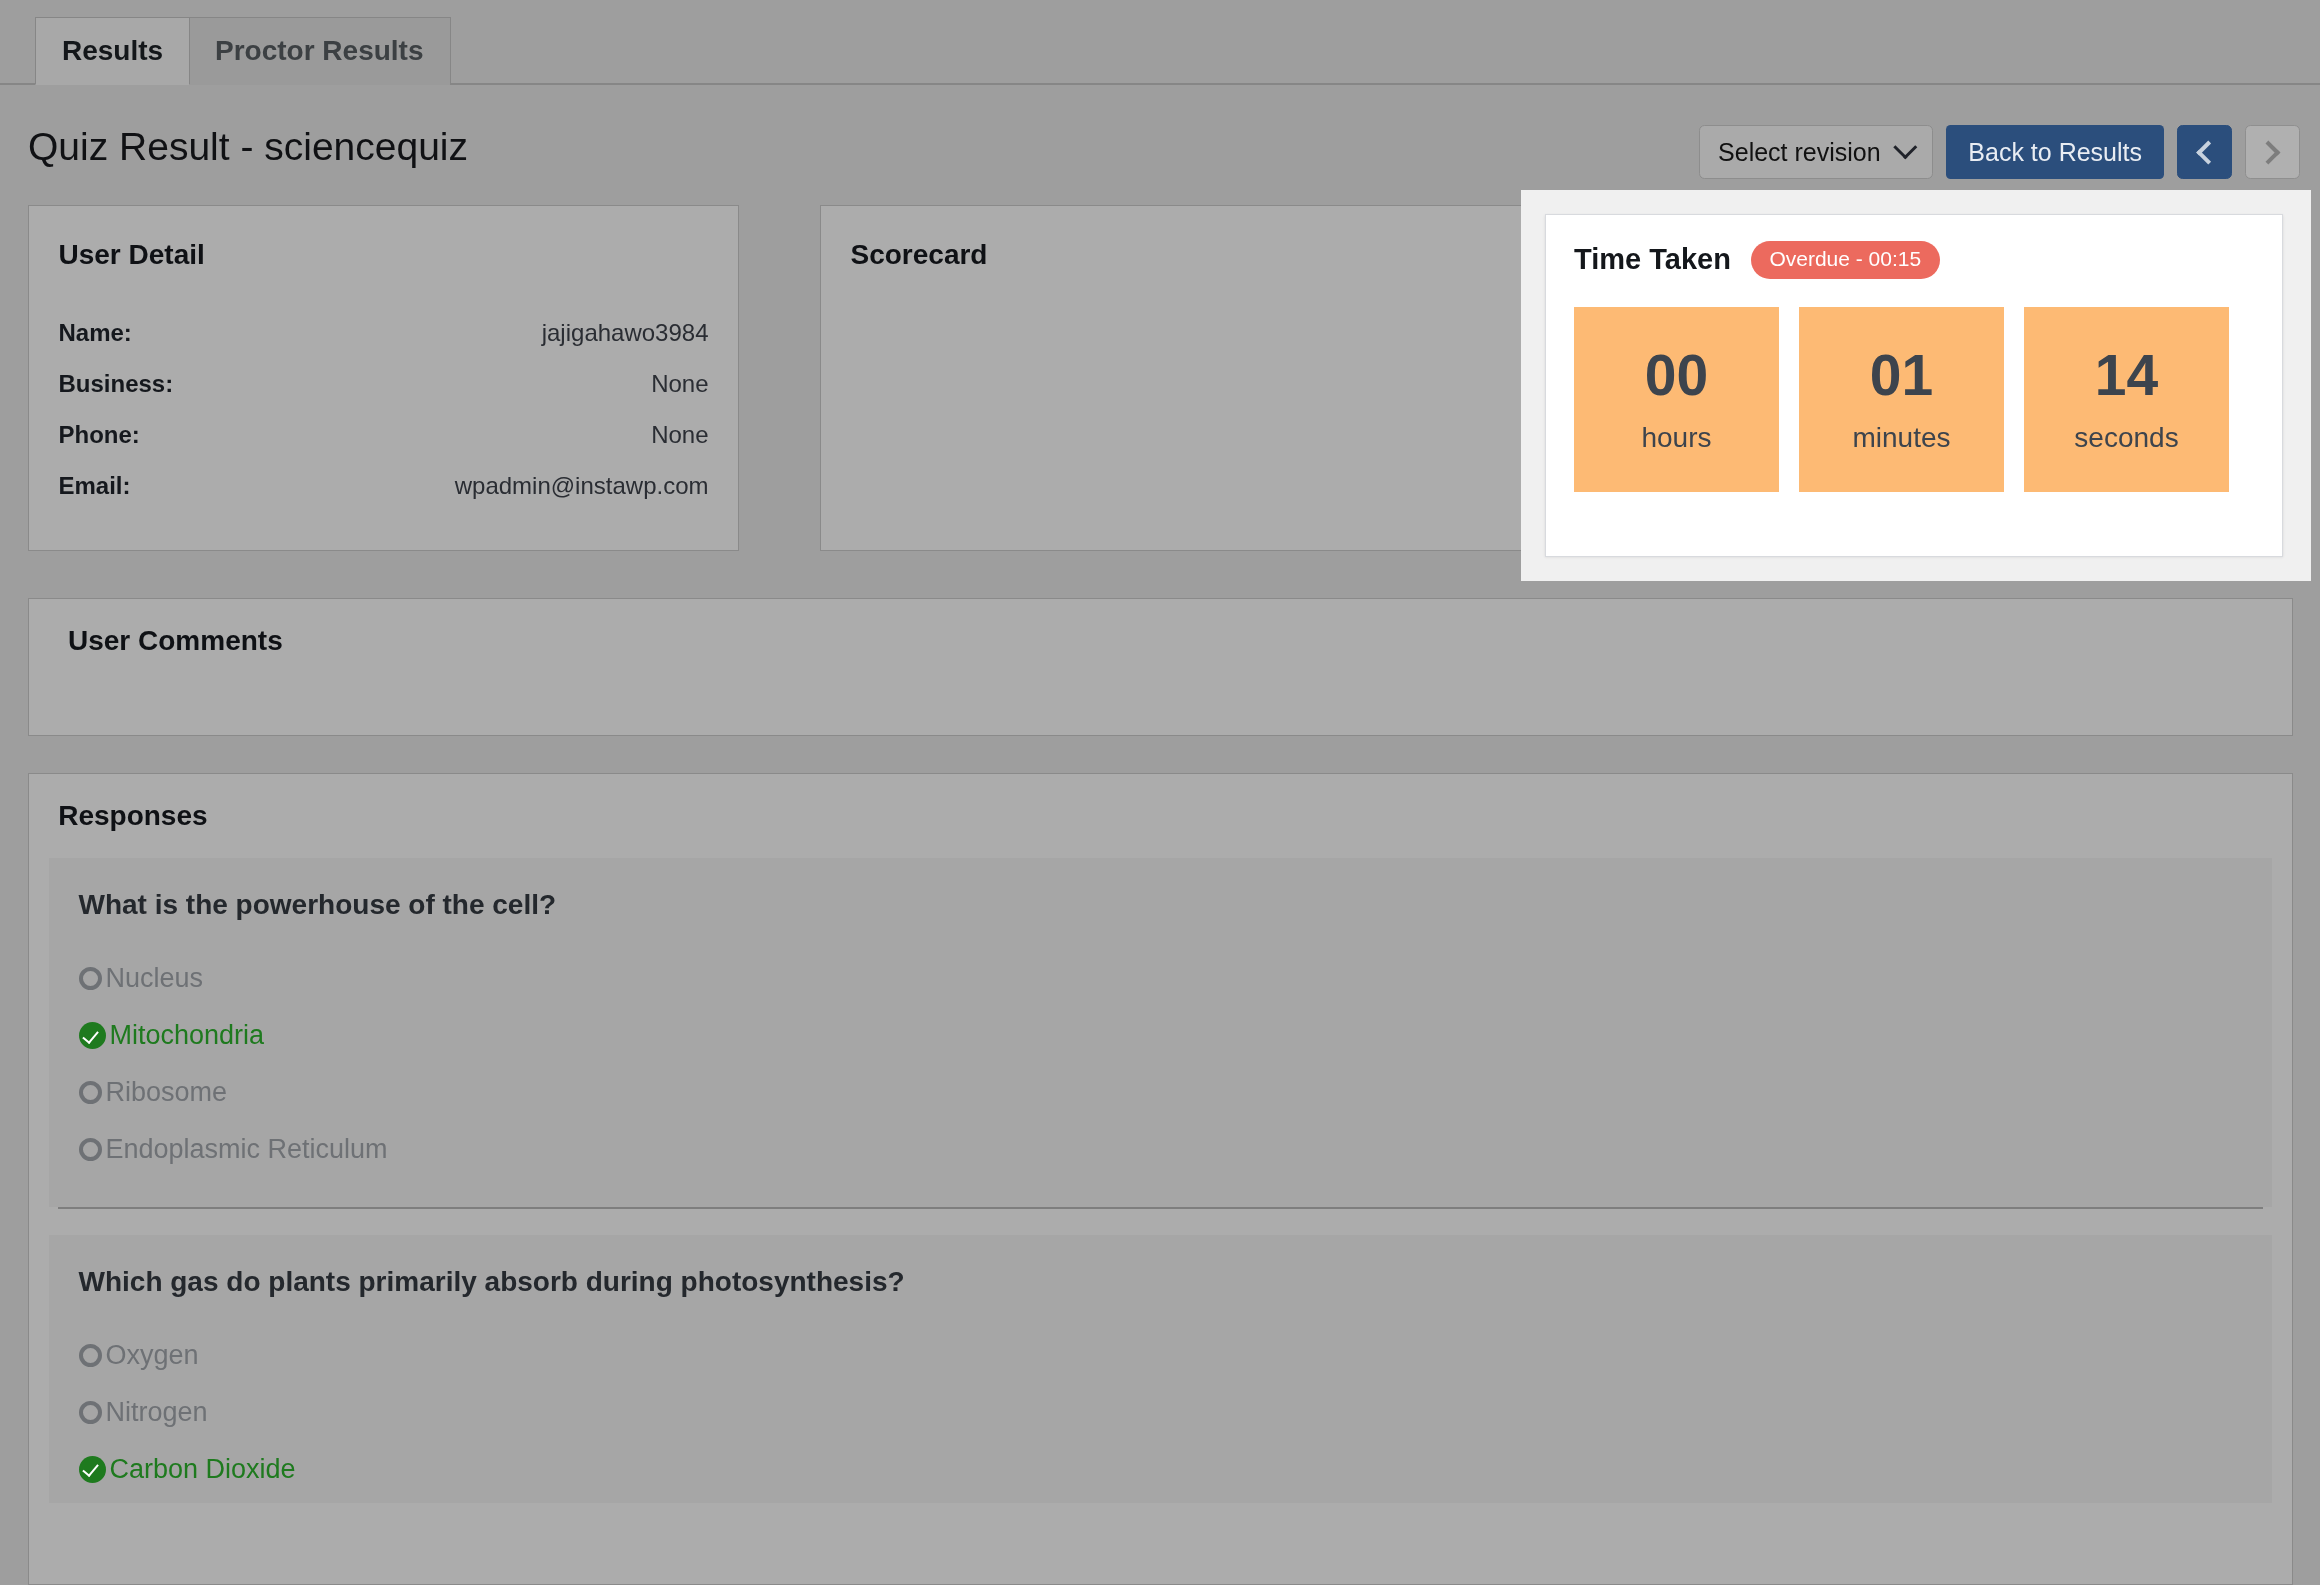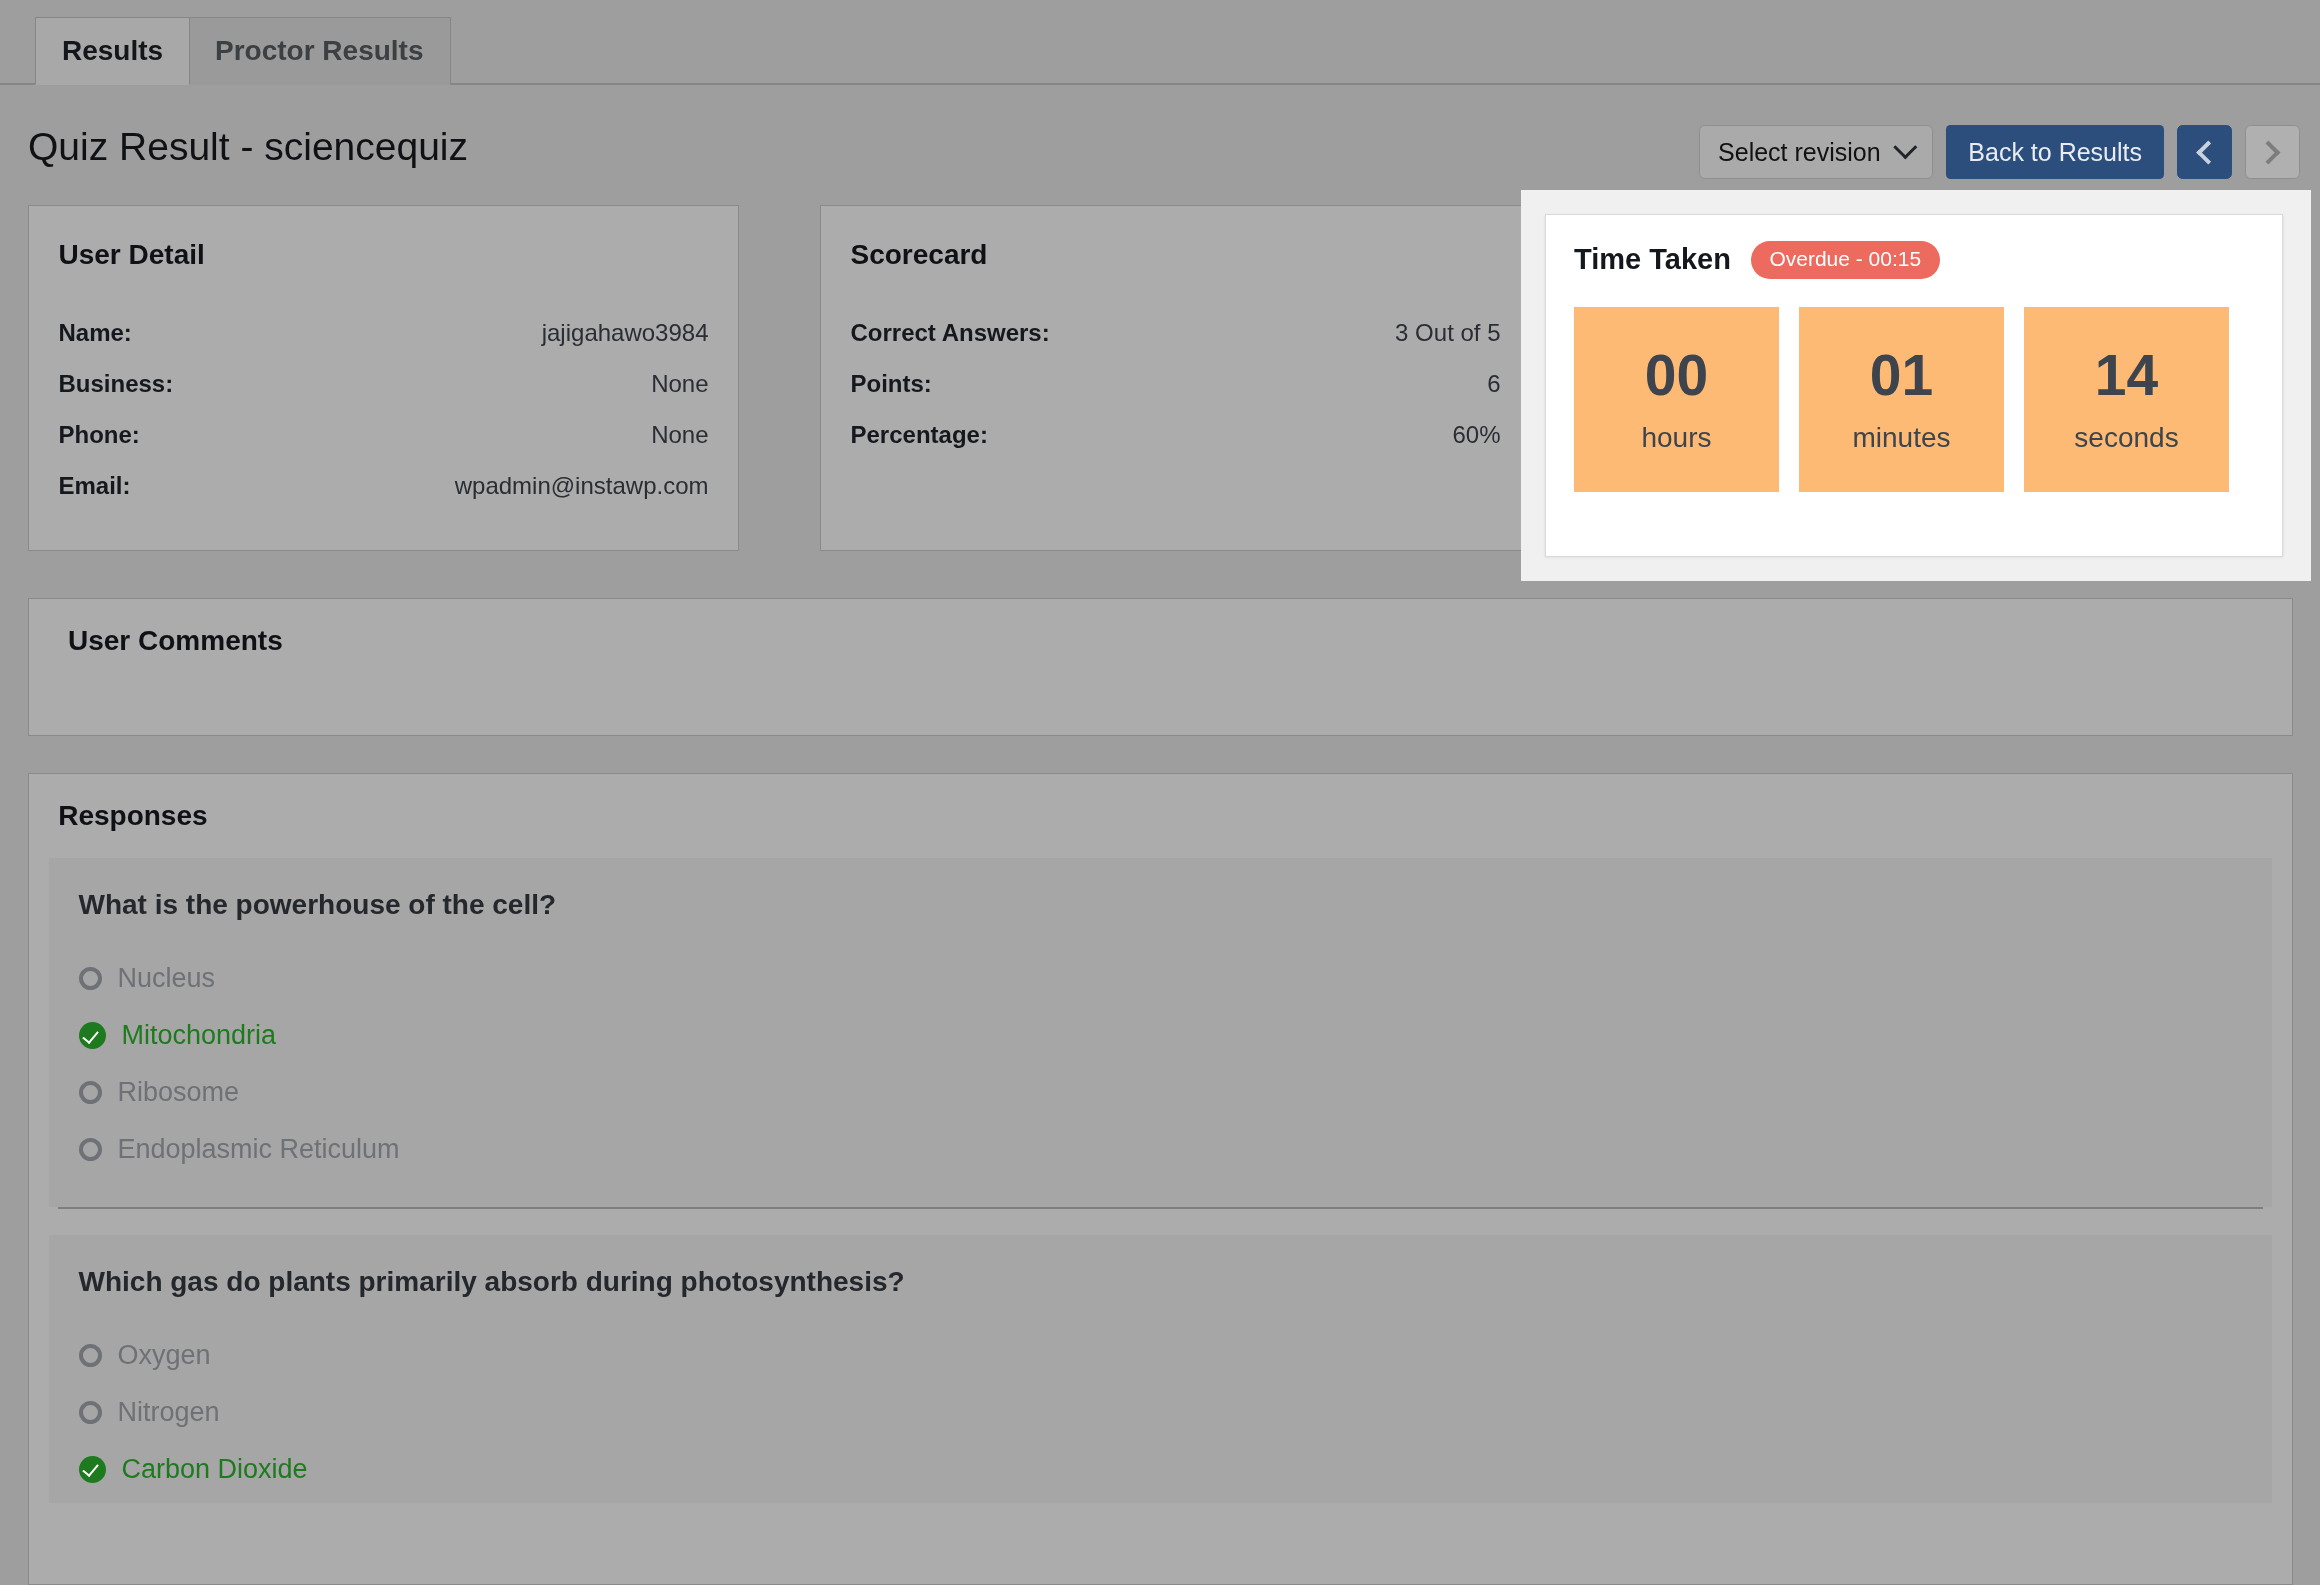--- a/index.html
+++ b/index.html
@@ -112,21 +112,21 @@
   
   #comments-card { left: 28px; top: 598px; width: 2265px; height: 138px; padding: 26px 39px; }
   #responses-card { left: 28px; top: 773px; width: 2265px; height: 812px; padding: 26px 20px; }
   #responses-card .card-title { margin-left: 9.2px; }
 
   .qblock { background: #a6a6a6; margin-top: 26px; padding: 31px 29.5px 42px 29.5px; }
   .qblock.second { padding-bottom: 18.5px; }
   .q-divider { height: 1.8px; background: #7e7e7e; margin: 0 9.2px; }
   .q-text { font-size: 28px; font-weight: bold; color: #24282d; }
   .opts { margin-top: 42px; display: flex; flex-direction: column; gap: 26px; }
-  .opt { display: flex; align-items: center; gap: 16px; font-size: 27px; }
+  .opt { display: flex; align-items: center; gap: 4px; font-size: 27px; }
   .opt .label { color: #6e7175; }
   .opt.correct .label { color: #1e7a1e; }
   .ring {
     width: 23px; height: 23px; border-radius: 50%;
     border: 4.6px solid #6e7175; flex: none;
   }
   .check {
     width: 27px; height: 27px; border-radius: 50%; background: #1e7a1e; flex: none;
     position: relative;
   }
@@ -184,34 +184,20 @@
     </div>
     <div class="kv">
       <span class="k">Email:</span>
       <span class="v">wpadmin@instawp.com</span>
     </div>
   </div>
 </div>
 
 <div class="card" id="scorecard-card">
   <div class="card-title">Scorecard</div>
-  <div class="kv-list">
-    <div class="kv">
-      <span class="k">Correct Answers:</span>
-      <span class="v">3 Out of 5</span>
-    </div>
-    <div class="kv">
-      <span class="k">Points:</span>
-      <span class="v">6</span>
-    </div>
-    <div class="kv">
-      <span class="k">Percentage:</span>
-      <span class="v">60%</span>
-    </div>
-  </div>
 </div>
 
 <div class="card" id="comments-card">
   <div class="card-title">User Comments</div>
   <div></div>
 </div>
 
 <div class="card" id="responses-card">
   <div class="card-title">Responses</div>
 

